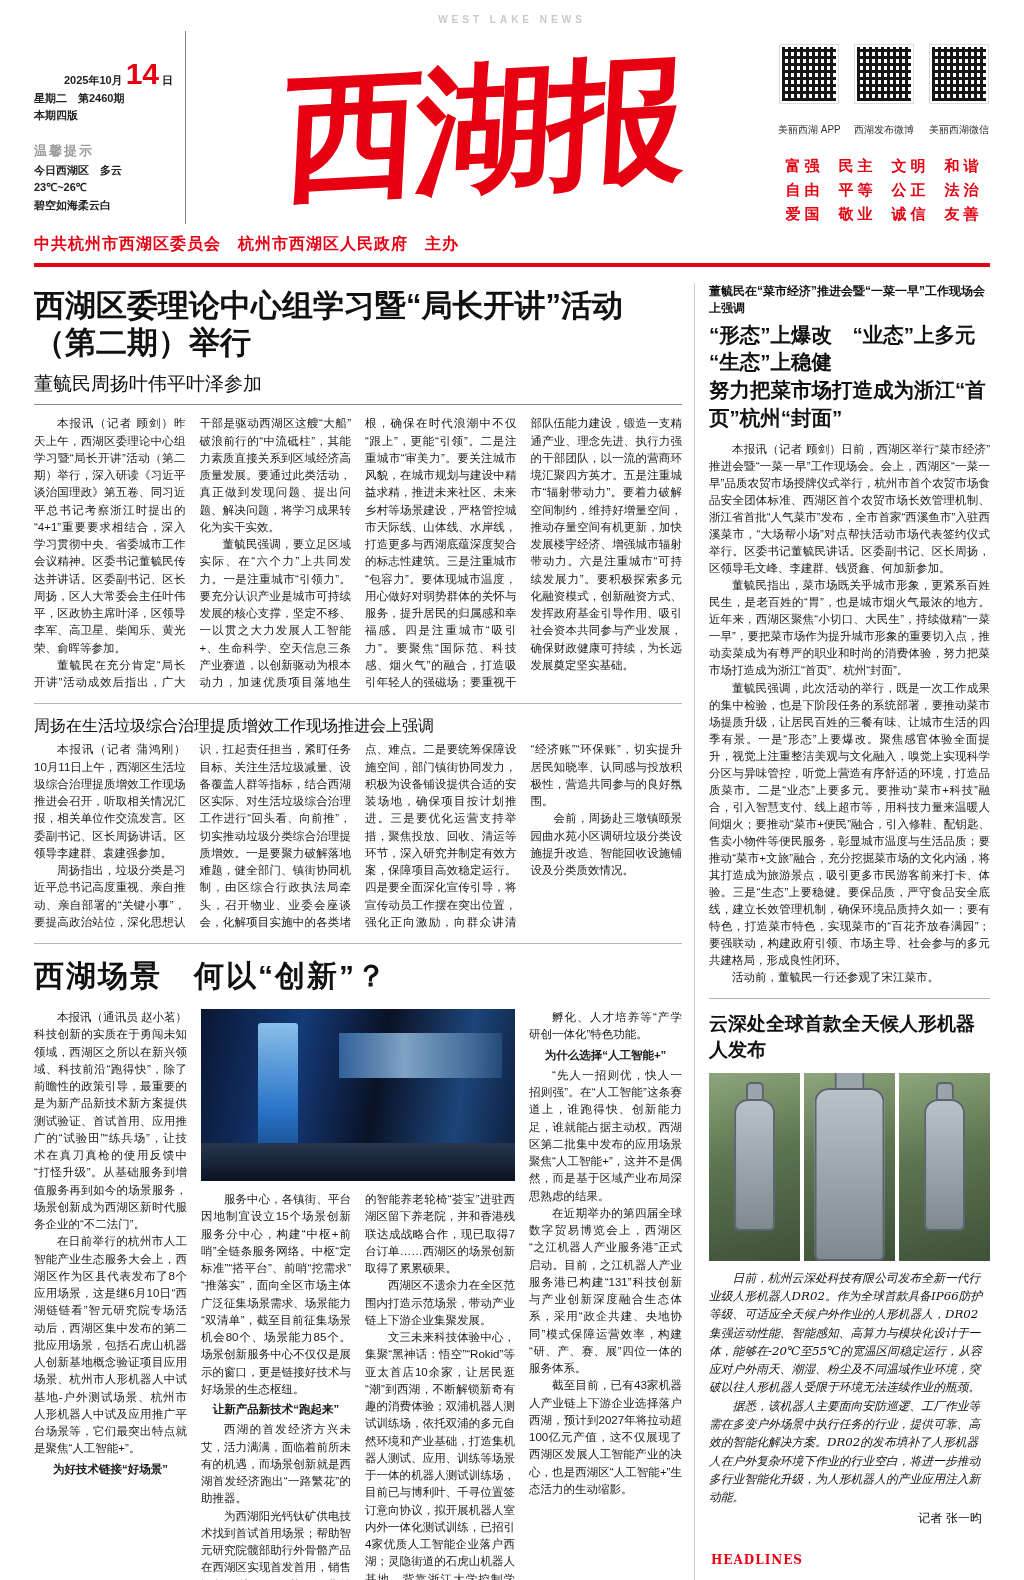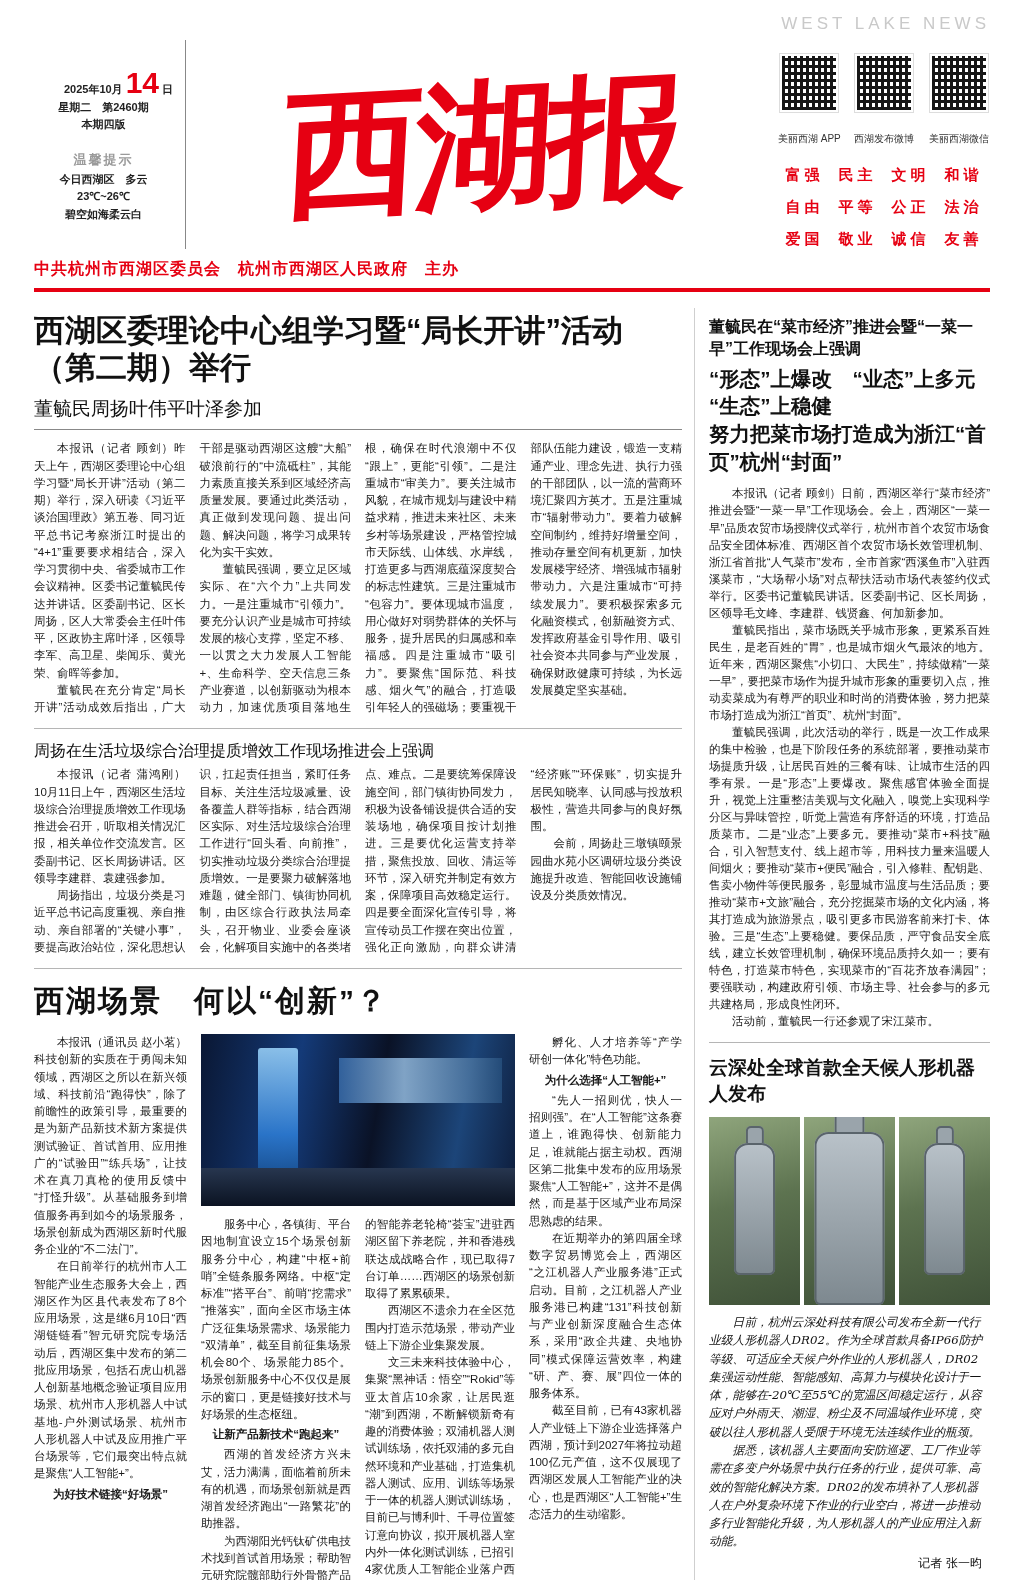--- a/index.html
+++ b/index.html
@@ -1,38 +1,38 @@
 <!DOCTYPE html>
 <html lang="zh"><head>
 <meta charset="utf-8">
 <style>
   html,body{margin:0;padding:0;background:#fff;}
   .page{width:1024px;min-height:1580px;background:#fff;box-sizing:border-box;
         padding:14px 34px 20px 34px;font-family:"Liberation Sans",sans-serif;color:#111;}
 
   
-  .paper-en{text-align:right;color:#c9c9c9;font-size:17px;letter-spacing:4px;font-weight:normal;}
+  .paper-en{text-align:center;color:#c9c9c9;font-size:10px;letter-spacing:4px;font-weight:bold;}
   .header-main{display:flex;align-items:stretch;margin-top:6px;}
   .date-block{width:152px;box-sizing:border-box;padding:28px 12px 0 0;border-right:1px solid #888;
-              text-align:center;font-size:11px;font-weight:bold;line-height:1.6;color:#222;}
+              text-align:left;font-size:11px;font-weight:bold;line-height:1.6;color:#222;}
   .date-line{display:flex;align-items:baseline;justify-content:flex-end;gap:3px;}
   .date-day{font-size:30px;color:#e60012;font-weight:900;line-height:1;}
   .tips-title{color:#9a9a9a;font-size:13px;margin-top:16px;letter-spacing:2px;}
   .masthead-wrap{flex:1;display:flex;align-items:center;justify-content:center;}
   .masthead{font-family:"DejaVu Serif",serif;font-weight:900;color:#e60012;font-size:138px;
             line-height:1;transform:rotate(-3deg) skewX(-6deg);letter-spacing:-6px;white-space:nowrap;}
   .qr-col{width:212px;padding-top:14px;}
   .qr-row{display:flex;justify-content:space-between;}
   .qr-item{width:62px;text-align:center;}
   .qr-box{width:54px;height:54px;margin:0 auto;border:2px solid #fff;outline:1px solid #ddd;
           background:
             repeating-linear-gradient(90deg,#161616 0 3px,transparent 3px 6px),
             repeating-linear-gradient(0deg,#161616 0 3px,#fff 3px 7px);}
   .qr-caption{font-size:10px;color:#333;margin-top:20px;white-space:nowrap;}
-  .values-grid{display:grid;grid-template-columns:repeat(4,1fr);row-gap:13px;margin-top:20px;}
+  .values-grid{display:grid;grid-template-columns:repeat(4,1fr);row-gap:5px;margin-top:20px;}
   .values-grid span{color:#e60012;font-weight:bold;font-size:15px;letter-spacing:4px;text-align:center;}
   .organizer{text-align:left;color:#e60012;font-weight:bold;font-size:16px;margin-top:10px;letter-spacing:1px;}
   .contact-line{text-align:center;color:#333;font-size:11.5px;margin-top:6px;}
   .red-rule{border-top:4px solid #e60012;margin-top:8px;}
 
   
   .main{display:flex;margin-top:16px;gap:0;}
   .left-region{width:660px;box-sizing:border-box;padding-right:12px;}
   .right-region{flex:1;box-sizing:border-box;border-left:1px solid #cfcfcf;padding-left:14px;}
   .h-divider{border-top:1px solid #b5b5b5;margin:12px 0;}
@@ -58,21 +58,21 @@
                background:linear-gradient(100deg,#0a1733 0%,#143a78 30%,#0a1226 55%,#1c4579 80%,#0d1c3a 100%);}
   .scene-photo .glow-pillar{position:absolute;left:18%;top:8%;width:13%;height:84%;
                background:linear-gradient(180deg,#9fd8ff,#2e7fd8 60%,#12447f);opacity:.85;border-radius:3px;}
   .scene-photo .screen-band{position:absolute;right:4%;top:14%;width:52%;height:26%;
                background:linear-gradient(90deg,#3a6fae,#9cc4e8 40%,#27517f);opacity:.8;}
   .scene-photo .floor{position:absolute;left:0;bottom:0;width:100%;height:22%;
                background:linear-gradient(180deg,#27364f,#0b1322);}
   .mid-cols{column-count:2;column-gap:14px;}
 
   
-  .market-kicker{font-size:16px;font-weight:bold;margin:8px 0 4px 0;line-height:1.4;}
+  .market-kicker{font-size:12px;font-weight:bold;margin:0 0 4px 0;line-height:1.4;}
   .market-headline{font-size:20.5px;font-weight:900;line-height:1.35;margin:0 0 10px 0;}
   .right-body{font-size:11.5px;line-height:1.48;}
 
   
   .robot-headline{font-size:19px;font-weight:900;margin:2px 0 10px 0;}
   .robot-photos{display:flex;gap:4px;height:188px;margin-bottom:8px;}
   .robot-photo{flex:1;position:relative;overflow:hidden;
                background:linear-gradient(165deg,#8fa57c 0%,#5d7350 45%,#3f5138 100%);}
   .robot-photo .bot{position:absolute;left:50%;top:14%;transform:translateX(-50%);
                width:46%;height:70%;background:linear-gradient(180deg,#b9c2c9,#7d888f);

